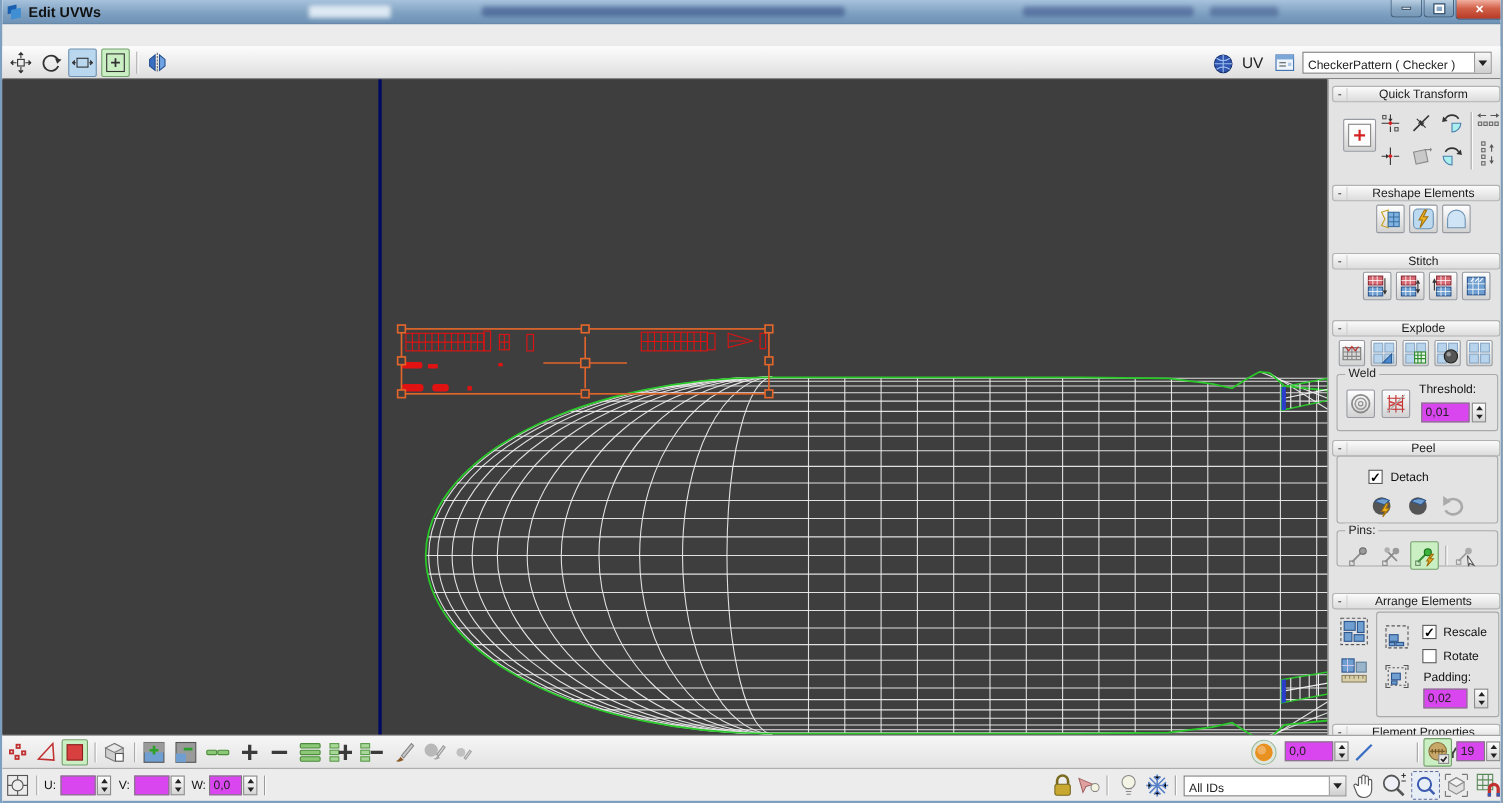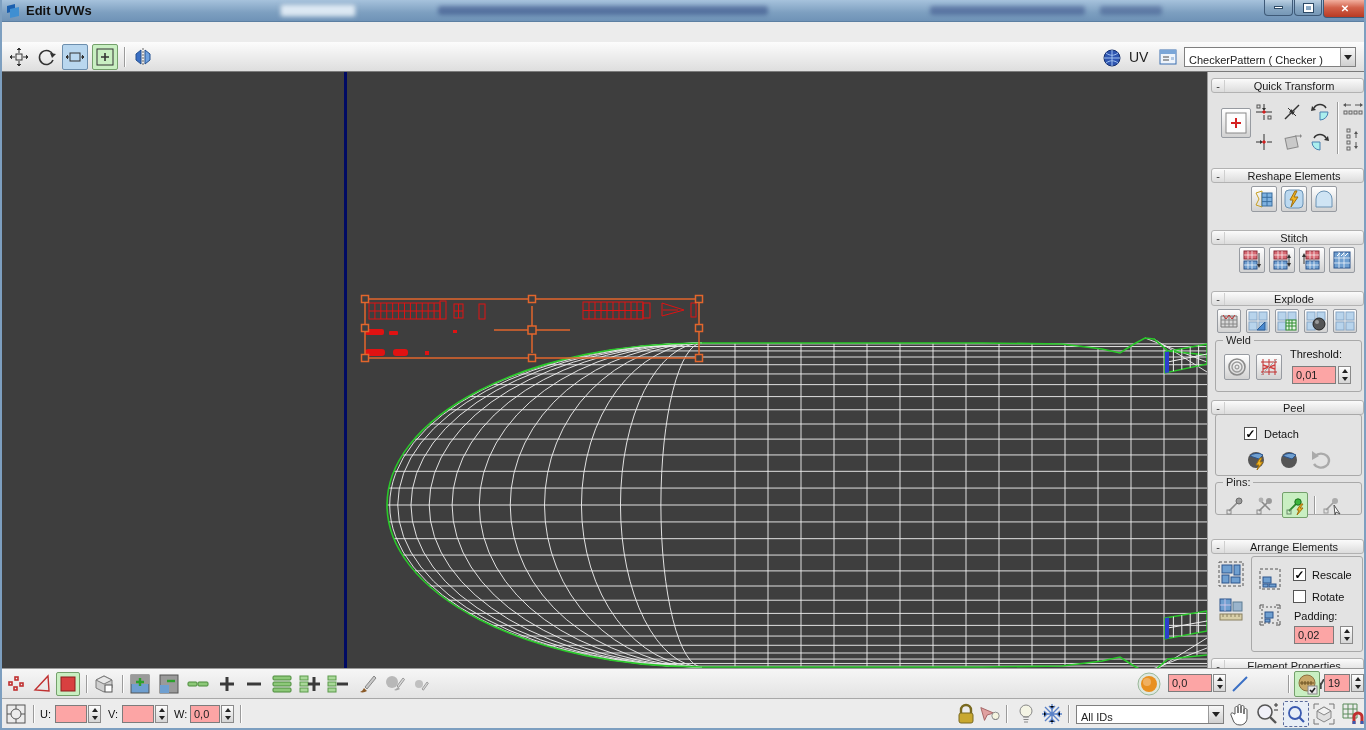--- a/index.html
+++ b/index.html
@@ -29,21 +29,21 @@
   #statusbar{left:0;top:698px;width:1366px;height:32px;background:#ececec;
     border-top:1px solid #a8a8a8;border-bottom:2px solid #7d9fc0;}
   .ibtn{position:absolute;width:24px;height:24px;border:1px solid #979ba1;border-radius:2px;
     background:linear-gradient(#ffffff,#d2d2d2);display:flex;align-items:center;justify-content:center;padding:0;}
   .ibtn.flat{border-color:transparent;background:transparent;}
   .ibtn.active-blue{background:#b9d7ef;border-color:#6d8fae;}
   .ibtn.active-green{background:#c9efc2;border-color:#74a06c;}.s26{width:26px;height:26px}
   .s28{width:28px;height:28px}.s30{width:30px;height:30px}
   .vsep{position:absolute;width:1px;background:#9b9b9b;}
   .vsep:after{content:"";position:absolute;left:1px;top:0;bottom:0;width:1px;background:#fdfdfd;}
-  .field{position:absolute;background:#fca5a5;border:1px solid #7c7c7c;height:18px;
+  .field{position:absolute;background:#d946ef;border:1px solid #7c7c7c;height:18px;
     font-size:11px;padding:2px 3px;overflow:hidden;white-space:nowrap;}
   .spin{position:absolute;width:13px;height:18px;border:1px solid #8a8a8a;
     background:linear-gradient(#fdfdfd,#d5d5d5);display:flex;flex-direction:column;}
   .sa{flex:1;position:relative;}
   .sa.up:after,.sa.dn:after{content:"";position:absolute;left:50%;top:50%;transform:translate(-50%,-50%);
     border-left:3px solid transparent;border-right:3px solid transparent;}
   .sa.up:after{border-bottom:4px solid #222;}
   .sa.dn:after{border-top:4px solid #222;}
   .combo{position:absolute;background:#fff;border:1px solid #7f7f7f;display:flex;align-items:flex-end;
     font-size:11px;padding-left:4px;}

